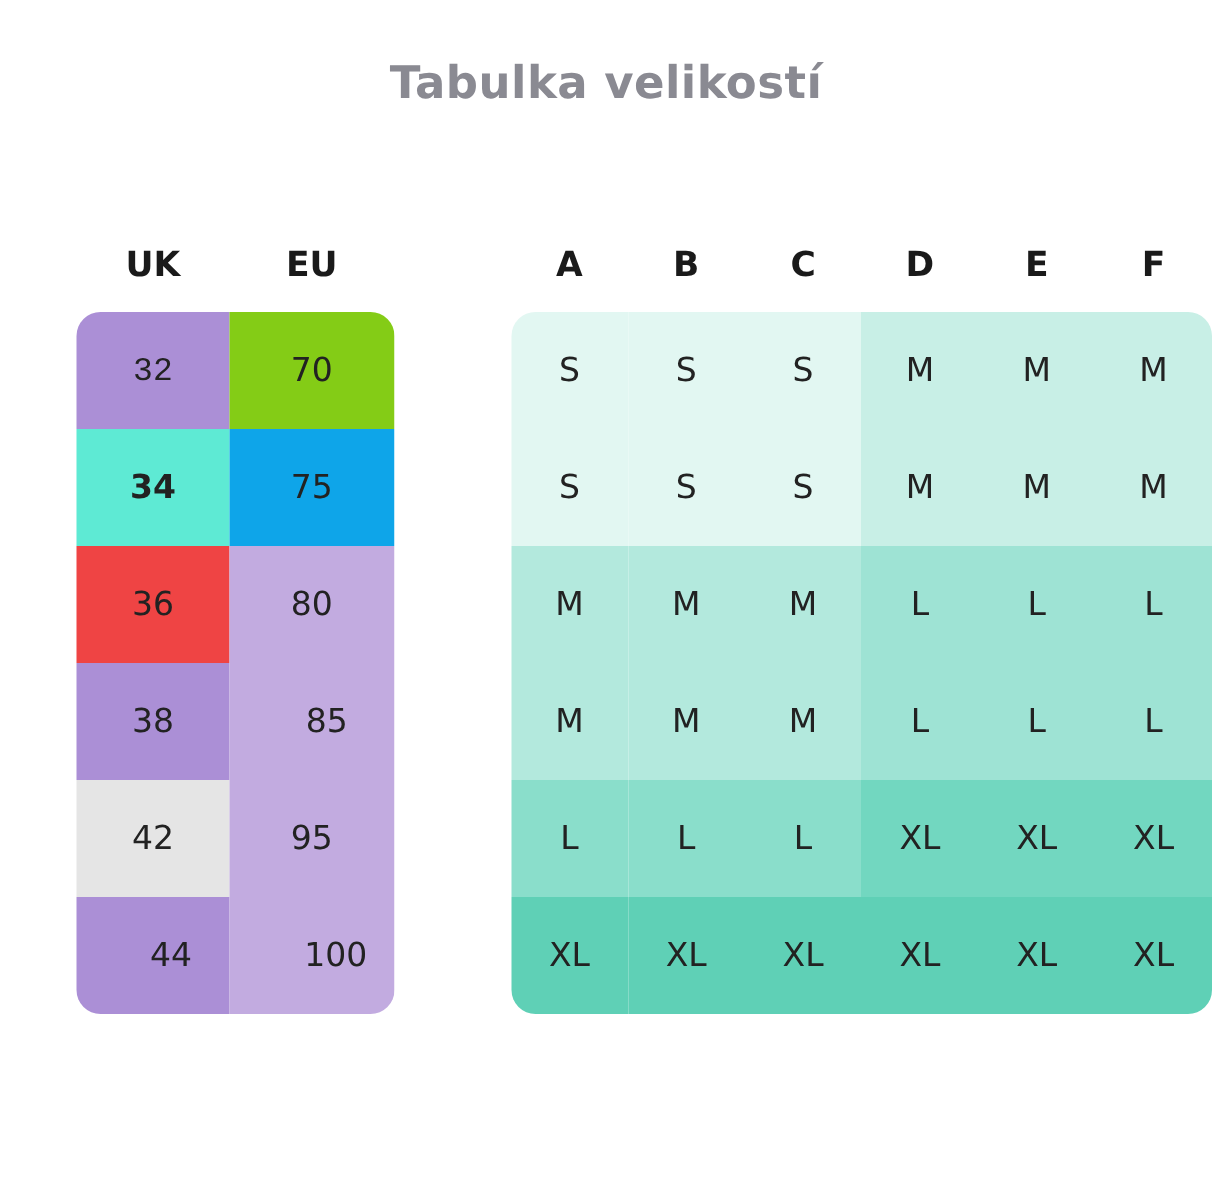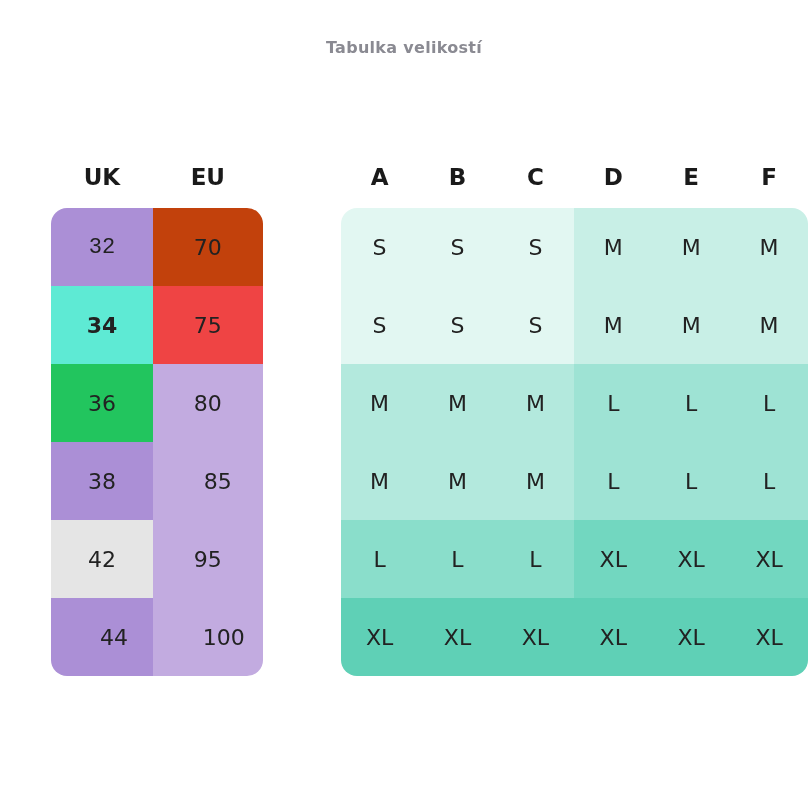--- a/index.html
+++ b/index.html
@@ -17,21 +17,21 @@
     position: relative;
     width: 808px;
     height: 791px;
   }
   .title {
     position: absolute;
     top: 38px;
     left: 0;
     width: 808px;
     text-align: center;
-    font-size: 16px;
+    font-size: 30px;
     font-weight: bold;
     color: #8a8a92;
     letter-spacing: 0.3px;
   }
   .table-wrap {
     position: absolute;
     left: 51px;
     top: 146px;
   }
   table.size-table {
@@ -91,44 +91,44 @@
           <th>C</th>
           <th>D</th>
           <th>E</th>
           <th>F</th>
         </tr>
       </thead>
       <tbody>
 
         <tr>
           <td class="uk" style="background: rgb(171, 143, 214); font-family: Liberation Mono, monospace;">32</td>
-          <td class="eu" style="background: #c2410c; margin-top: 28px;">70</td>
+          <td class="eu" style="background: #84cc16; margin-top: 28px;">70</td>
           <td class="gap"></td>
           <td class="cup cup-first" style="background: rgb(226, 247, 242);">S</td>
           <td class="cup" style="background: rgb(226, 247, 242);">S</td>
           <td class="cup" style="background: rgb(226, 247, 242);">S</td>
           <td class="cup" style="background: rgb(200, 239, 230);">M</td>
           <td class="cup" style="background: rgb(200, 239, 230);">M</td>
           <td class="cup cup-last" style="background: rgb(200, 239, 230);">M</td>
         </tr>
 
         <tr>
           <td class="uk" style="background: #5eead4; font-weight: bold;">34</td>
-          <td class="eu" style="background: #ef4444;">75</td>
+          <td class="eu" style="background: #0ea5e9;">75</td>
           <td class="gap"></td>
           <td class="cup cup-first" style="background: rgb(226, 247, 242);">S</td>
           <td class="cup" style="background: rgb(226, 247, 242);">S</td>
           <td class="cup" style="background: rgb(226, 247, 242);">S</td>
           <td class="cup" style="background: rgb(200, 239, 230);">M</td>
           <td class="cup" style="background: rgb(200, 239, 230);">M</td>
           <td class="cup cup-last" style="background: rgb(200, 239, 230);">M</td>
         </tr>
 
         <tr>
-          <td class="uk" style="background: #22c55e;">36</td>
+          <td class="uk" style="background: #ef4444;">36</td>
           <td class="eu" style="background: rgb(194, 171, 224);">80</td>
           <td class="gap"></td>
           <td class="cup cup-first" style="background: rgb(179, 233, 221);">M</td>
           <td class="cup" style="background: rgb(179, 233, 221);">M</td>
           <td class="cup" style="background: rgb(179, 233, 221);">M</td>
           <td class="cup" style="background: rgb(158, 227, 212);">L</td>
           <td class="cup" style="background: rgb(158, 227, 212);">L</td>
           <td class="cup cup-last" style="background: rgb(158, 227, 212);">L</td>
         </tr>
 

